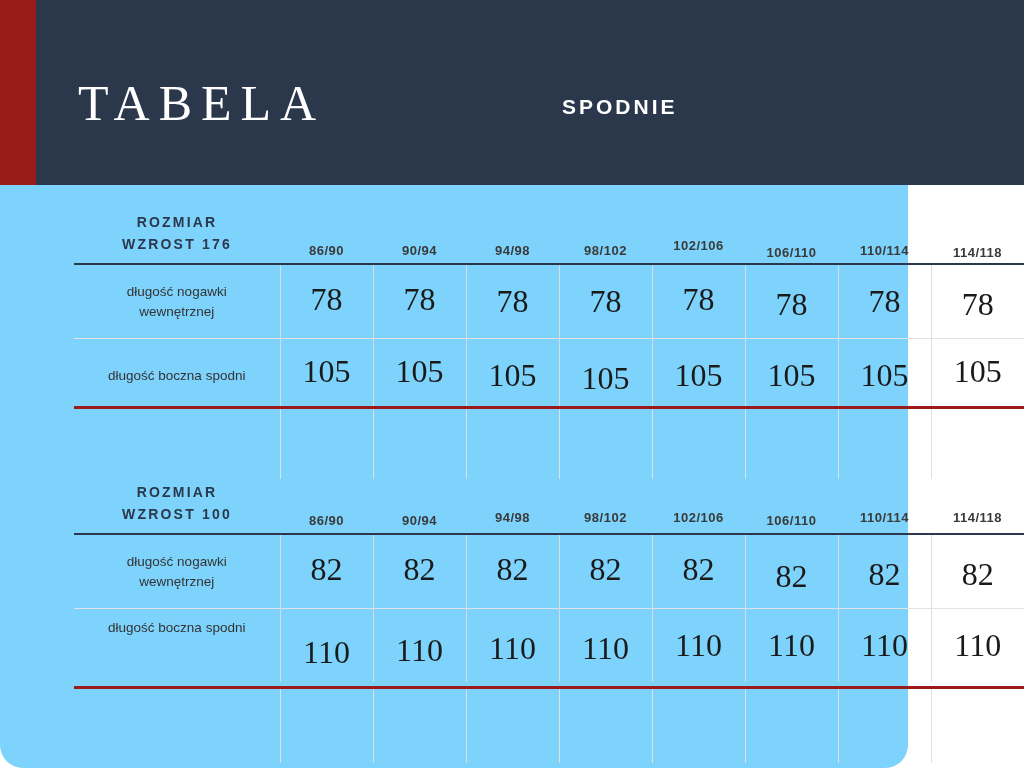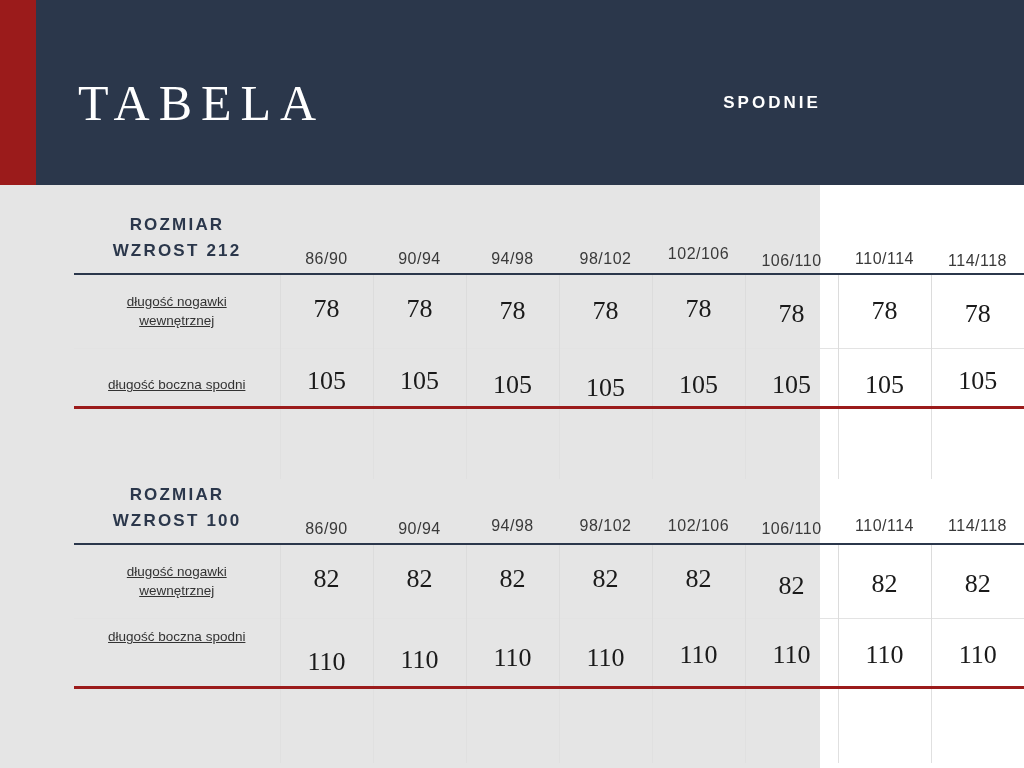--- a/index.html
+++ b/index.html
@@ -7,23 +7,24 @@
     padding: 0;
     width: 1024px;
     height: 768px;
     background: #ffffff;
     font-family: "Liberation Sans", sans-serif;
     overflow: hidden;
   }
 
   #page {
     position: relative;
-    width: 820px;
+    width: 908px;
     height: 768px;
-    background: #e5e5e5;
+    background: #7dd3fc;
+    border-radius: 23px;
   }
 
   
   .header-band {
     position: absolute;
     left: 0;
     top: 0;
     width: 1024px;
     height: 185px;
     background: #2b374b;
@@ -45,23 +46,23 @@
     font-size: 50px;
     letter-spacing: 9px;
     font-weight: 400;
     line-height: 1;
   }
   .header-subtitle {
     position: absolute;
     right: 42px;
     top: 88px;
     width: 420px;
-    text-align: center;
+    text-align: left;
     color: #ffffff;
-    font-size: 17px;
+    font-size: 21px;
     font-weight: bold;
     letter-spacing: 3px;
     line-height: 1.8;
   }
   .header-subtitle .line2 { display: block; }
 
   
   .table-block {
     position: absolute;
     left: 74px;
@@ -80,61 +81,60 @@
   table.size-table col.val-col { width: 93px; }
 
   .hdr-row th {
     padding: 0 0 8px 0;
     vertical-align: bottom;
     border: none;
   }
   .hdr-label {
     text-align: center;
     color: #2b374b;
-    font-size: 17px;
+    font-size: 14px;
     font-weight: bold;
     letter-spacing: 2.2px;
     line-height: 1.55;
     padding-right: 6px;
   }
   .hdr-label .l2 { display: block; }
   .hdr-val {
     text-align: center;
     color: #3a3a3a;
-    font-size: 16px;
+    font-size: 13px;
     letter-spacing: 0.5px;
-    font-weight: normal;
+    font-weight: bold;
   }
 
   .data-row td {
     border-left: 1px solid #dcdcdc;
     border-top: 1px solid #e3e3e3;
     height: 71px;
     vertical-align: middle;
   }
   .data-row td.cell-label {
     border-left: none;
-    text-decoration: underline;
   }
   .hdr-row th {
     border-bottom: 2px solid #2b374b;
   }
   .cell-label {
     text-align: center;
     color: #333333;
     font-size: 13.5px;
     line-height: 1.45;
     padding: 0 8px;
   }
   .cell-label .l2 { display: block; }
   .cell-val {
     text-align: center;
     color: #1a1a1a;
     font-family: "Liberation Serif", serif;
-    font-size: 26px;
+    font-size: 32px;
   }
 
   
   .j0 { position: relative; top: -4px; }
   .j1 { position: relative; top: -2px; }
   .j2 { position: relative; top: 0px; }
   .j3 { position: relative; top: 3px; }
   .j4 { position: relative; top: 5px; }
   .j5 { position: relative; top: 7px; }
 
@@ -186,21 +186,21 @@
           <col class="val-col">
         <col class="val-col">
           <col class="val-col">
           <col class="val-col">
           <col class="val-col">
       </colgroup>
       <thead>
         <tr class="hdr-row">
           <th class="hdr-label">
             <span>ROZMIAR</span>
-            <span class="l2">WZROST 212</span>
+            <span class="l2">WZROST 176</span>
           </th>
           <th class="hdr-val j3">86/90</th>
           <th class="hdr-val j3">90/94</th>
           <th class="hdr-val j3">94/98</th>
           <th class="hdr-val j3">98/102</th>
           <th class="hdr-val j1">102/106</th>
           <th class="hdr-val j4">106/110</th>
           <th class="hdr-val j3">110/114</th>
           <th class="hdr-val j4">114/118</th>
         </tr>

